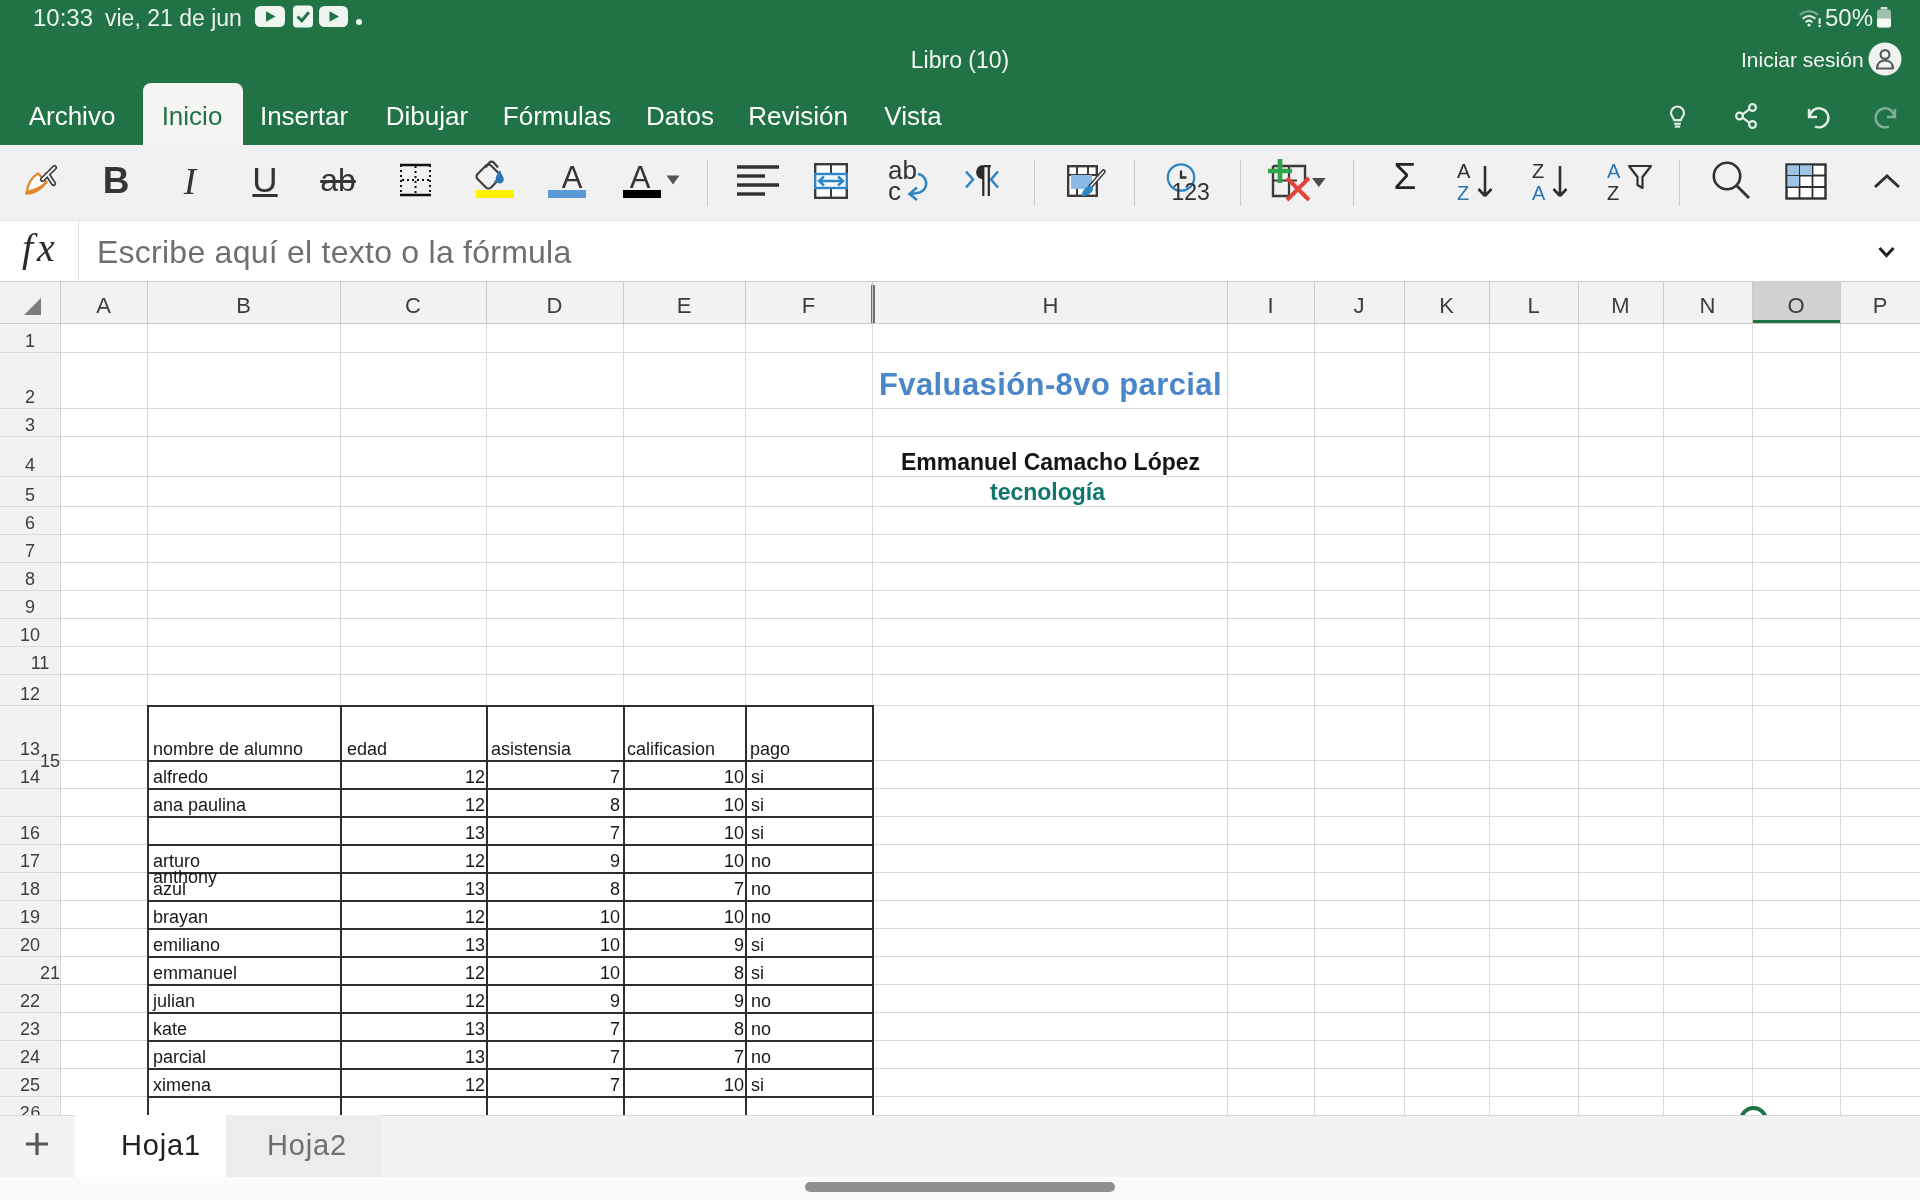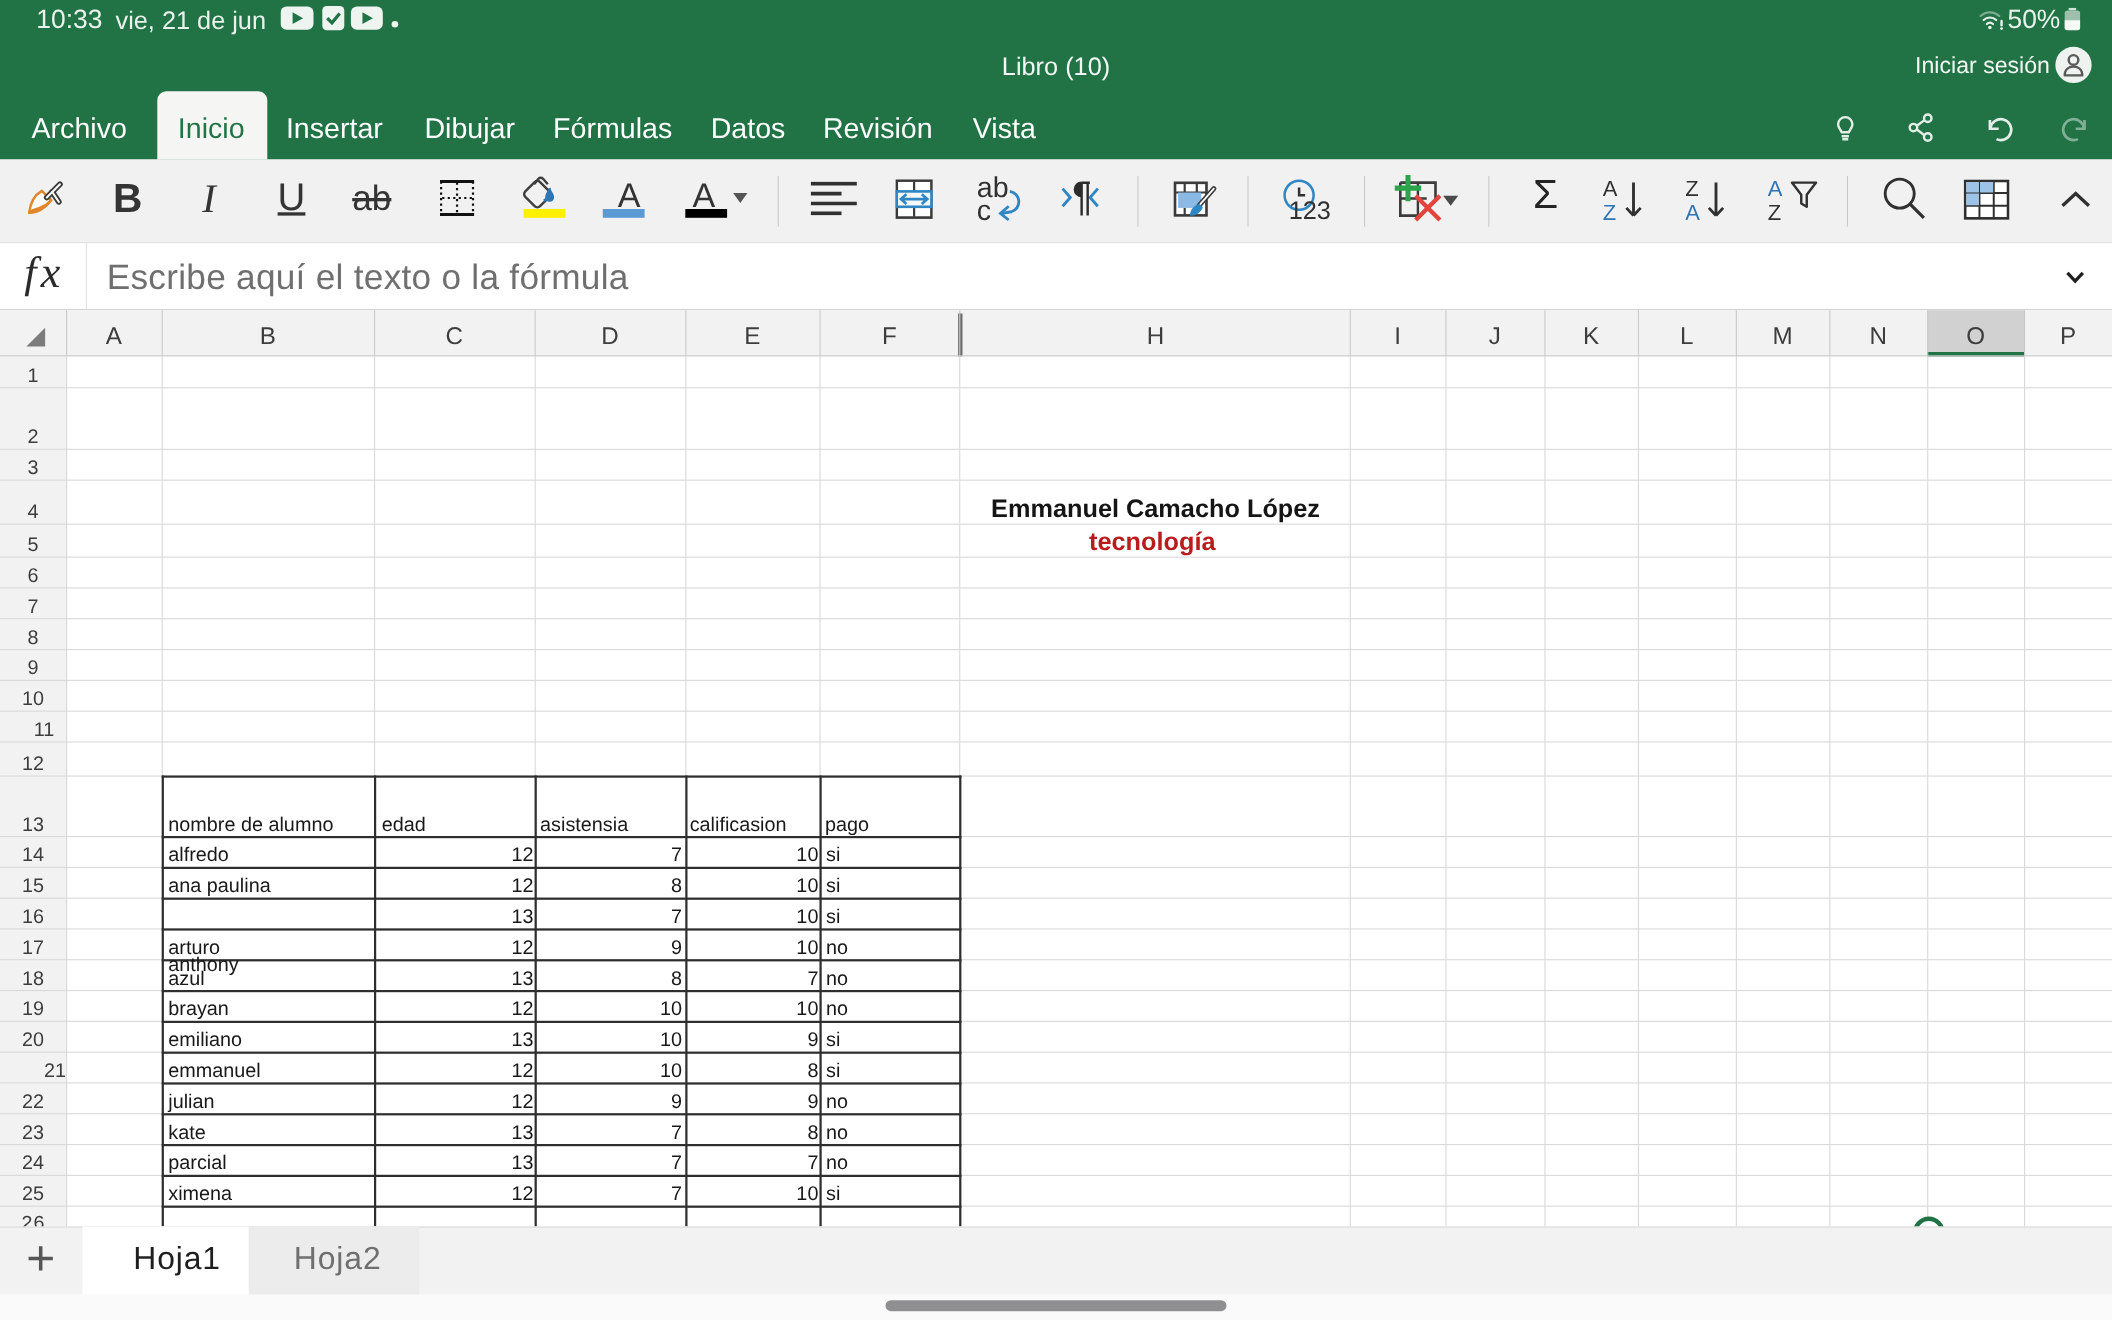--- a/index.html
+++ b/index.html
@@ -297,34 +297,35 @@
 <div class="rowlab" style="top:486px;">5</div>
 <div class="rowlab" style="top:514px;">6</div>
 <div class="rowlab" style="top:542px;">7</div>
 <div class="rowlab" style="top:570px;">8</div>
 <div class="rowlab" style="top:598px;">9</div>
 <div class="rowlab" style="top:626px;">10</div>
 <div class="rowlab" style="top:654px;padding-left:10px;">11</div>
 <div class="rowlab" style="top:685px;">12</div>
 <div class="rowlab" style="top:740px;">13</div>
 <div class="rowlab" style="top:768px;">14</div>
-<div class="rowlab" style="top:796px;">15</div>
+<div class="rowlab" style="top:752px;text-align:right;">15</div>
 <div class="rowlab" style="top:824px;">16</div>
 <div class="rowlab" style="top:852px;">17</div>
 <div class="rowlab" style="top:880px;">18</div>
 <div class="rowlab" style="top:908px;">19</div>
 <div class="rowlab" style="top:936px;">20</div>
 <div class="rowlab" style="top:964px;text-align:right;">21</div>
 <div class="rowlab" style="top:992px;">22</div>
 <div class="rowlab" style="top:1020px;">23</div>
 <div class="rowlab" style="top:1048px;">24</div>
 <div class="rowlab" style="top:1076px;">25</div>
 <div class="rowlab" style="top:1104px;font-family:Liberation Mono, monospace;">26</div>
+<div class="abs" style="left:874px;top:369px;width:353px;font-size:31px;line-height:31px;letter-spacing:0.4px;font-weight:700;color:#4a86c8;text-align:center;white-space:nowrap;">Fvaluasión-8vo parcial</div>
 <div class="abs" style="left:874px;top:451px;width:353px;font-size:23px;line-height:23px;font-weight:700;color:#151515;text-align:center;white-space:nowrap;">Emmanuel Camacho López</div>
-<div class="abs" style="left:871px;top:481px;width:353px;font-size:23px;line-height:23px;font-weight:700;color:#b91c1c;text-align:center;white-space:nowrap;">tecnología</div>
+<div class="abs" style="left:871px;top:481px;width:353px;font-size:23px;line-height:23px;font-weight:700;color:#0f766e;text-align:center;white-space:nowrap;">tecnología</div>
 <div class="abs" style="left:147px;top:705px;width:2px;height:410px;background:#2e2e2e;"></div>
 <div class="abs" style="left:340px;top:705px;width:2px;height:410px;background:#2e2e2e;"></div>
 <div class="abs" style="left:486px;top:705px;width:2px;height:410px;background:#2e2e2e;"></div>
 <div class="abs" style="left:623px;top:705px;width:2px;height:410px;background:#2e2e2e;"></div>
 <div class="abs" style="left:745px;top:705px;width:2px;height:410px;background:#2e2e2e;"></div>
 <div class="abs" style="left:872px;top:705px;width:2px;height:410px;background:#2e2e2e;"></div>
 <div class="abs" style="left:147px;top:705px;width:727px;height:2px;background:#2e2e2e;"></div>
 <div class="abs" style="left:147px;top:760px;width:727px;height:2px;background:#2e2e2e;"></div>
 <div class="abs" style="left:147px;top:788px;width:727px;height:2px;background:#2e2e2e;"></div>
 <div class="abs" style="left:147px;top:816px;width:727px;height:2px;background:#2e2e2e;"></div>

